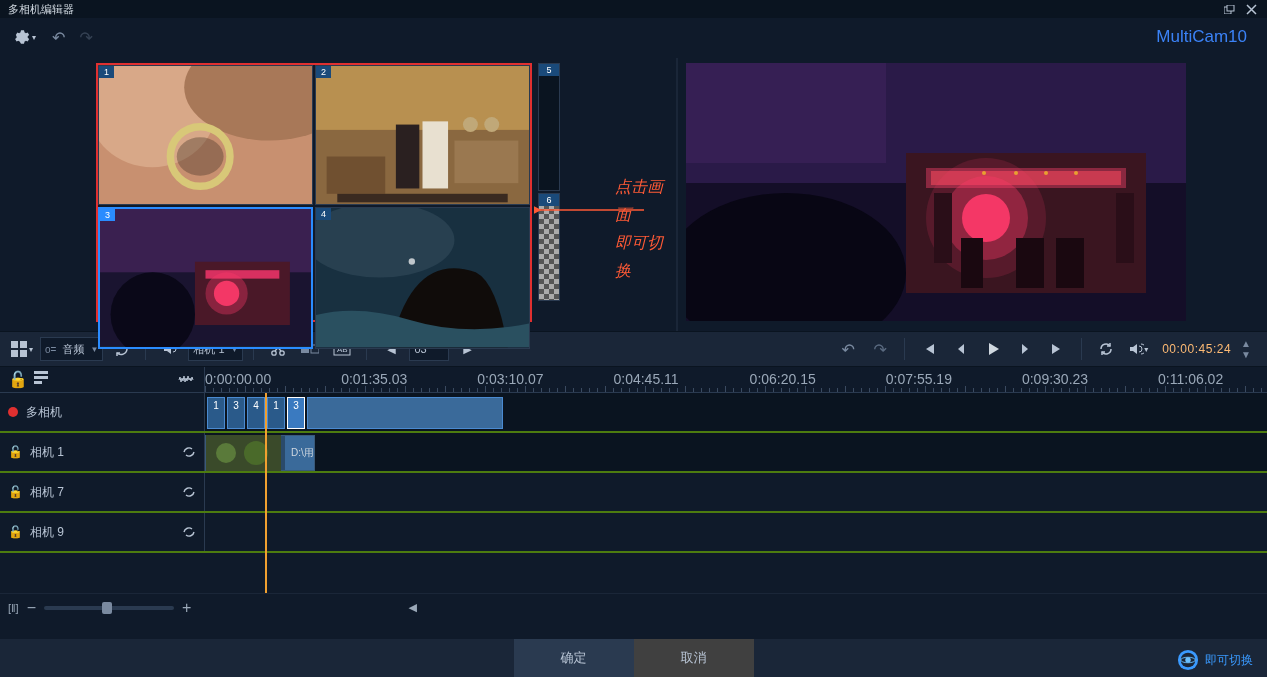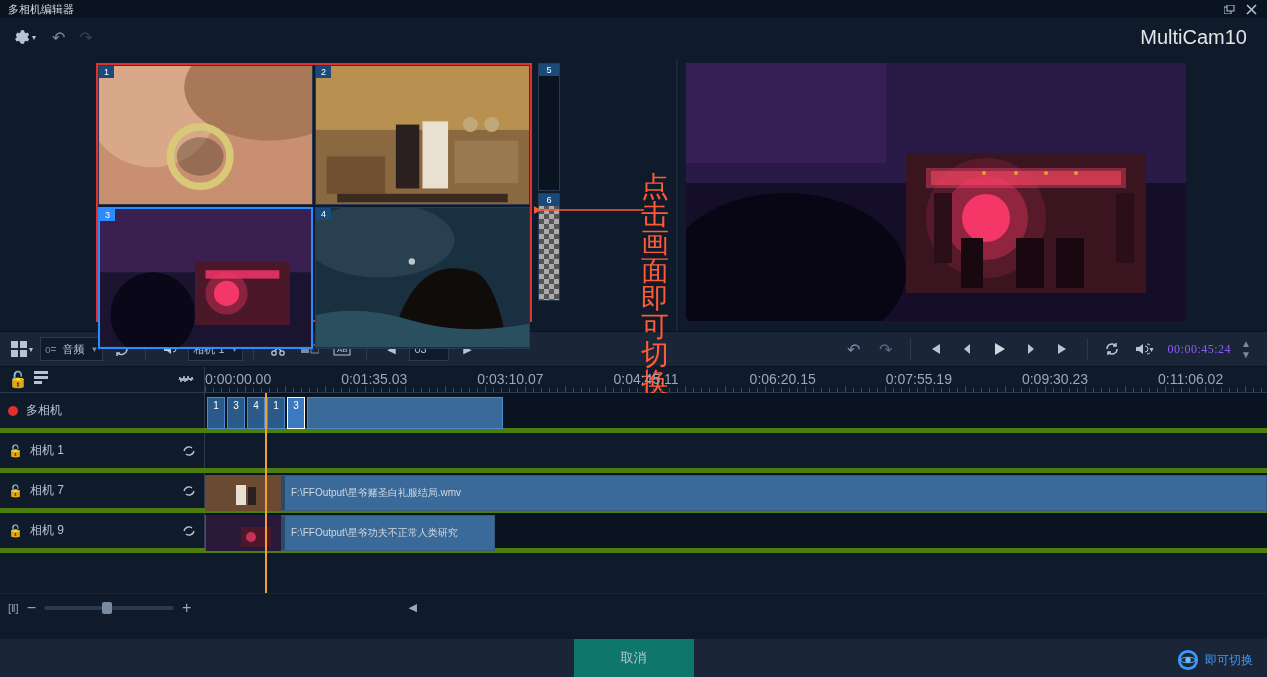--- a/index.html
+++ b/index.html
@@ -1,21 +1,21 @@
 <!DOCTYPE html>
 <html><head>
 <meta charset="utf-8">
 <style>
 * { margin: 0; padding: 0; box-sizing: border-box; font-family: "Microsoft YaHei", Arial, sans-serif; }
 body { background: #0f1a2a; color: #b8c4d4; width: 1267px; height: 677px; overflow: hidden; position: relative; }
 .titlebar { height: 18px; display: flex; align-items: center; padding: 0 8px; background: #0a1420; color: #d0d8e0; font-size: 11px; }
 .titlebar .spacer { flex: 1; }
 .titlebar .win-icon { width: 16px; height: 16px; margin-left: 6px; display: inline-flex; align-items: center; justify-content: center; cursor: pointer; }
 .toolbar { height: 38px; display: flex; align-items: center; padding: 0 10px; background: #0f1a2a; gap: 14px; }
-.toolbar .project-label { margin-left: auto; font-size: 20px; color: #e5e5e5; padding-right: 10px; }
+.toolbar .project-label { margin-left: auto; font-size: 17px; color: #3b82f6; padding-right: 10px; }
 .gear-icon { width:18px; height:18px; }
 .undo-icon, .redo-icon { font-size: 16px; color: #7a8aa0; cursor: pointer; }
 .redo-icon { opacity: .35; }
 
 .main-row { display: flex; height: 275px; padding: 2px 8px 0 8px; gap: 8px; }
 .left-panel { width: 660px; position: relative; }
 .quad-grid { border: 2px solid #e03030; width: 436px; height: 259px; display: grid; grid-template-columns: 1fr 1fr; grid-template-rows: 1fr 1fr; gap: 2px; position: absolute; left: 88px; top: 5px; }
 .quad-cell { background: #1a2638; position: relative; border: 1px solid #2a3a50; }
 .quad-cell .num { position: absolute; top: 0; left: 0; background: #1a4a7a; color: #fff; font-size: 9px; padding: 1px 5px; }
 .quad-cell.selected { border: 2px solid #2a8cff; }
@@ -28,46 +28,46 @@
 .extra-box.checker { height: 108px; background-image:
   linear-gradient(45deg,#555 25%,transparent 25%),
   linear-gradient(-45deg,#555 25%,transparent 25%),
   linear-gradient(45deg,transparent 75%,#555 75%),
   linear-gradient(-45deg,transparent 75%,#555 75%);
   background-size: 10px 10px;
   background-position: 0 0, 0 5px, 5px -5px, -5px 0;
   background-color: #aaa;
 }
 
-.annot { position: absolute; left: 633px; top: 115px; color: #ff5a36; font-size: 28px; line-height: 28px; }
+.annot { position: absolute; left: 607px; top: 115px; color: #ff5a36; font-size: 16px; line-height: 28px; font-style: italic; }
 .arrow-svg { position:absolute; left: 526px; top: 145px; width: 110px; height: 14px; }
 
 .preview-panel { width: 567px; display:flex; align-items:flex-start; justify-content:flex-start; padding-top: 5px; }
 .preview-box { width: 500px; height: 258px; background: #000; position:relative; }
 .preview-box svg { width:100%; height:100%; }
 
 .vsep { width: 2px; background: #1a2638; }
 
 .midbar { height: 36px; background:#1a2638; display:flex; align-items:center; padding: 0 8px; gap: 4px; border-top:1px solid #0a1420; border-bottom:1px solid #0a1420; }
 .mid-left { display:flex; align-items:center; gap: 4px; flex:1; }
 .icon-btn { width: 28px; height: 28px; display:inline-flex; align-items:center; justify-content:center; cursor:pointer; color:#b8c4d4; border-radius:2px; }
 .dropdown { height:24px; background:#0f1a2a; border:1px solid #2a3a50; display:inline-flex; align-items:center; padding: 0 4px; font-size:11px; gap:6px; cursor:pointer; }
 .dropdown .caret { font-size:8px; color:#7a8aa0; }
 .divider { width:1px; height:22px; background:#2a3a50; margin: 0 6px; }
 .mid-right { display:flex; align-items:center; gap:4px; padding-right: 8px; }
-.timecode { font-family: Liberation Serif, serif; color:#8b5cf6; font-size:12px; padding: 0 6px; letter-spacing: .5px; }
+.timecode { font-family: Liberation Sans, sans-serif; color:#fdba74; font-size:12px; padding: 0 6px; letter-spacing: .5px; }
 
 .timeline-header { height: 26px; background:#0f1a2a; display:flex; align-items:center; border-bottom:1px solid #2a3a50; }
 .tl-left-head { width: 205px; display:flex; align-items:center; justify-content:space-between; padding: 0 8px; height:100%; border-right:1px solid #2a3a50; }
 .ruler { flex:1; position:relative; height:100%; font-size:14px; color:#9aa8b8; overflow:hidden; }
 .ruler-tick { position:absolute; top:4px; white-space:nowrap; }
 .ruler-minor { position:absolute; bottom:0; width:1px; height:4px; background:#3a4a60; }
 
 .tracks { height: 200px; overflow-y:auto; }
-.track { height:40px; display:flex; border-bottom:5px solid #4d7c0f; }
+.track { height:40px; display:flex; border-bottom:2px solid #4d7c0f; }
 .track.pip { height:36px; }
 .track-head { width:205px; display:flex; align-items:center; padding: 0 8px; gap:8px; background:#0f1a2a; border-right:1px solid #2a3a50; font-size:12px; }
 .track-head .rec { width:10px; height:10px; border-radius:50%; background:#e03030; }
 .track-head .lock-icon { width:14px; color:#7a8aa0; }
 .track-head .flex { flex:1; }
 .track-body { flex:1; position:relative; background:#0a1420; }
 
 .clips-row { position:absolute; top:4px; height:32px; display:flex; gap:2px; left:0; }
 .num-clip { width:18px; height:32px; background:#2a5a8a; border:1px solid #4a8ad0; color:#fff; font-size:10px; display:inline-flex; align-items:flex-start; justify-content:center; padding-top:2px; }
 .num-clip.active { background:#3a7ac0; }
@@ -524,88 +524,77 @@
     <div class="track-head">
       <span class="lock-icon">🔓</span>
       <span>相机 1</span>
       <span class="flex"></span>
       <span>
         <svg width="14" height="14" fill="none" stroke="#b8c4d4" stroke-width="1.4">
             <path d="M2 7a5 5 0 018-3M12 7a5 5 0 01-8 3"></path>
           </svg>
       </span>
     </div>
+    <div class="track-body">
+      <div class="cam-clip" style="left:0; width:110px;">
+        <span class="thumb">
+          <svg width="75" height="36" viewBox="0 0 75 36">
+              <rect width="75" height="36" fill="#3a4a2a"></rect>
+              <circle cx="20" cy="18" r="10" fill="#5a7a3a"></circle>
+              <circle cx="50" cy="18" r="12" fill="#4a6a2a"></circle>
+            </svg>
+        </span>
+        <span class="label-area">D:\用</span>
+      </div>
+    </div>
   </div>
 
   <div class="track">
     <div class="track-head">
       <span class="lock-icon">🔓</span>
       <span>相机 7</span>
       <span class="flex"></span>
       <span>
         <svg width="14" height="14" fill="none" stroke="#b8c4d4" stroke-width="1.4">
             <path d="M2 7a5 5 0 018-3M12 7a5 5 0 01-8 3"></path>
           </svg>
       </span>
     </div>
-    <div class="track-body">
-      <div class="cam-clip" style="left:0; right:0;">
-        <span class="thumb">
-          <svg width="75" height="36" viewBox="0 0 75 36">
-              <rect width="75" height="36" fill="#6a4a30"></rect>
-              <rect x="30" y="10" width="10" height="20" fill="#e8e0d0"></rect>
-              <rect x="42" y="12" width="8" height="18" fill="#2a2020"></rect>
-            </svg>
-        </span>
-        <span class="label-area">F:\FFOutput\星爷赌圣白礼服结局.wmv</span>
-      </div>
-    </div>
   </div>
 
   <div class="track">
     <div class="track-head">
       <span class="lock-icon">🔓</span>
       <span>相机 9</span>
       <span class="flex"></span>
       <span>
         <svg width="14" height="14" fill="none" stroke="#b8c4d4" stroke-width="1.4">
             <path d="M2 7a5 5 0 018-3M12 7a5 5 0 01-8 3"></path>
           </svg>
       </span>
     </div>
-    <div class="track-body">
-      <div class="cam-clip" style="left:0; width:290px;">
-        <span class="thumb">
-          <svg width="75" height="36" viewBox="0 0 75 36">
-              <rect width="75" height="36" fill="#2a1838"></rect>
-              <rect x="35" y="12" width="30" height="20" fill="#4a1828"></rect>
-              <circle cx="45" cy="22" r="5" fill="#ff3a6a" opacity=".7"></circle>
-            </svg>
-        </span>
-        <span class="label-area">F:\FFOutput\星爷功夫不正常人类研究</span>
-      </div>
-    </div>
   </div>
 
   <div class="playhead-main" style="left:265px; height:200px;"></div>
 </div>
 
 <div class="zoom-bar">
   <span>[‖]</span>
   <span style="font-size:16px;cursor:pointer;">−</span>
   <div class="zoom-slider">
       <div class="zoom-handle"></div>
     </div>
   <span style="font-size:16px;cursor:pointer;">+</span>
   <span style="flex:1;"></span>
   <span style="position:relative;left:-842px;">◀</span>
 </div>
 
 <div class="bottom-bar">
-  <div class="bottom-btn" style="background:#0f766e;">取消</div>
+  <div class="bottom-btn">确定</div>
+  <div class="bottom-btn" style="background:#404040;">取消</div>
   <div class="watermark">
     <svg class="logo" viewBox="0 0 24 24">
         <circle cx="12" cy="12" r="11" fill="#3a9aff"></circle>
         <circle cx="12" cy="12" r="8" fill="#1a2638"></circle>
         <ellipse cx="12" cy="12" rx="8" ry="3" fill="none" stroke="#6ac0ff"></ellipse>
         <circle cx="12" cy="12" r="3" fill="#6ac0ff"></circle>
       </svg>
     <span>即可切换</span>
   </div>
 </div>

